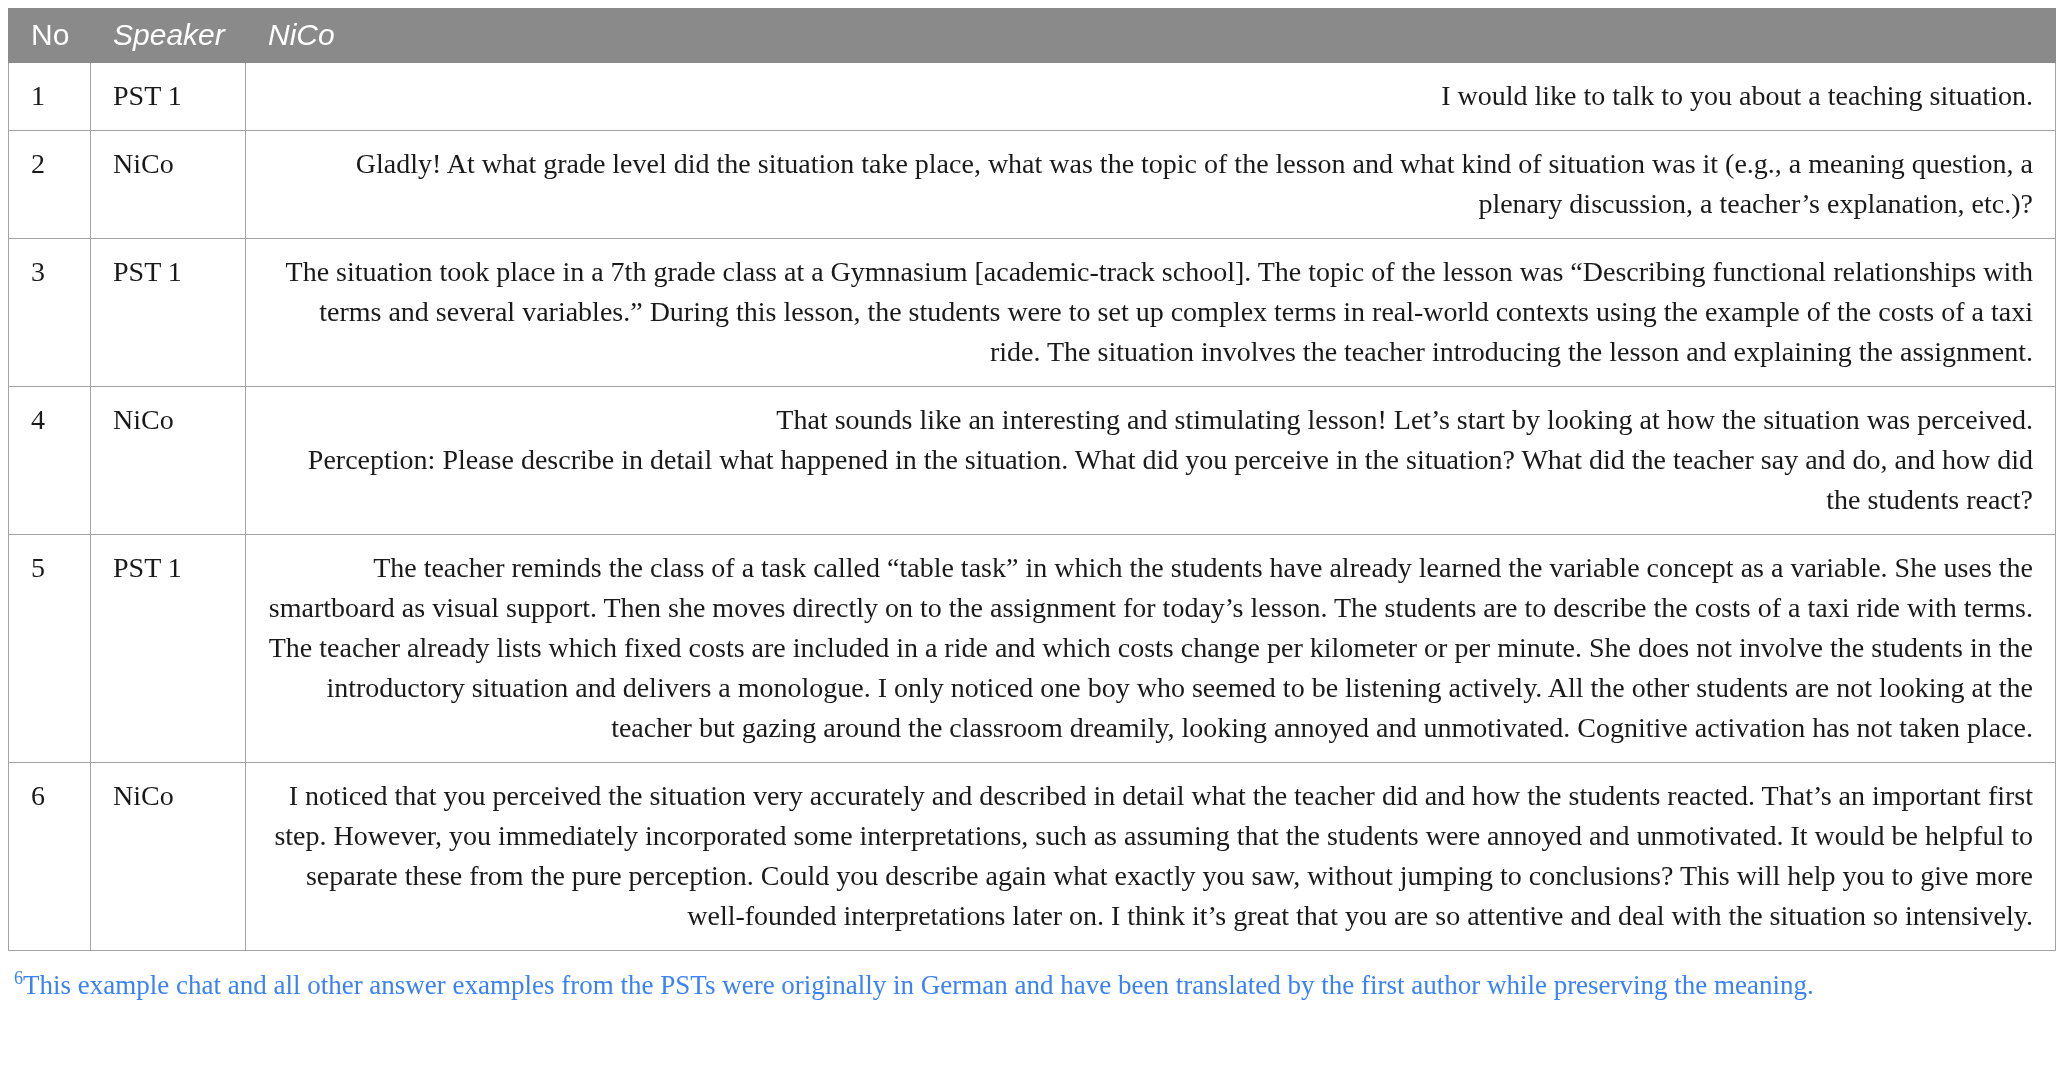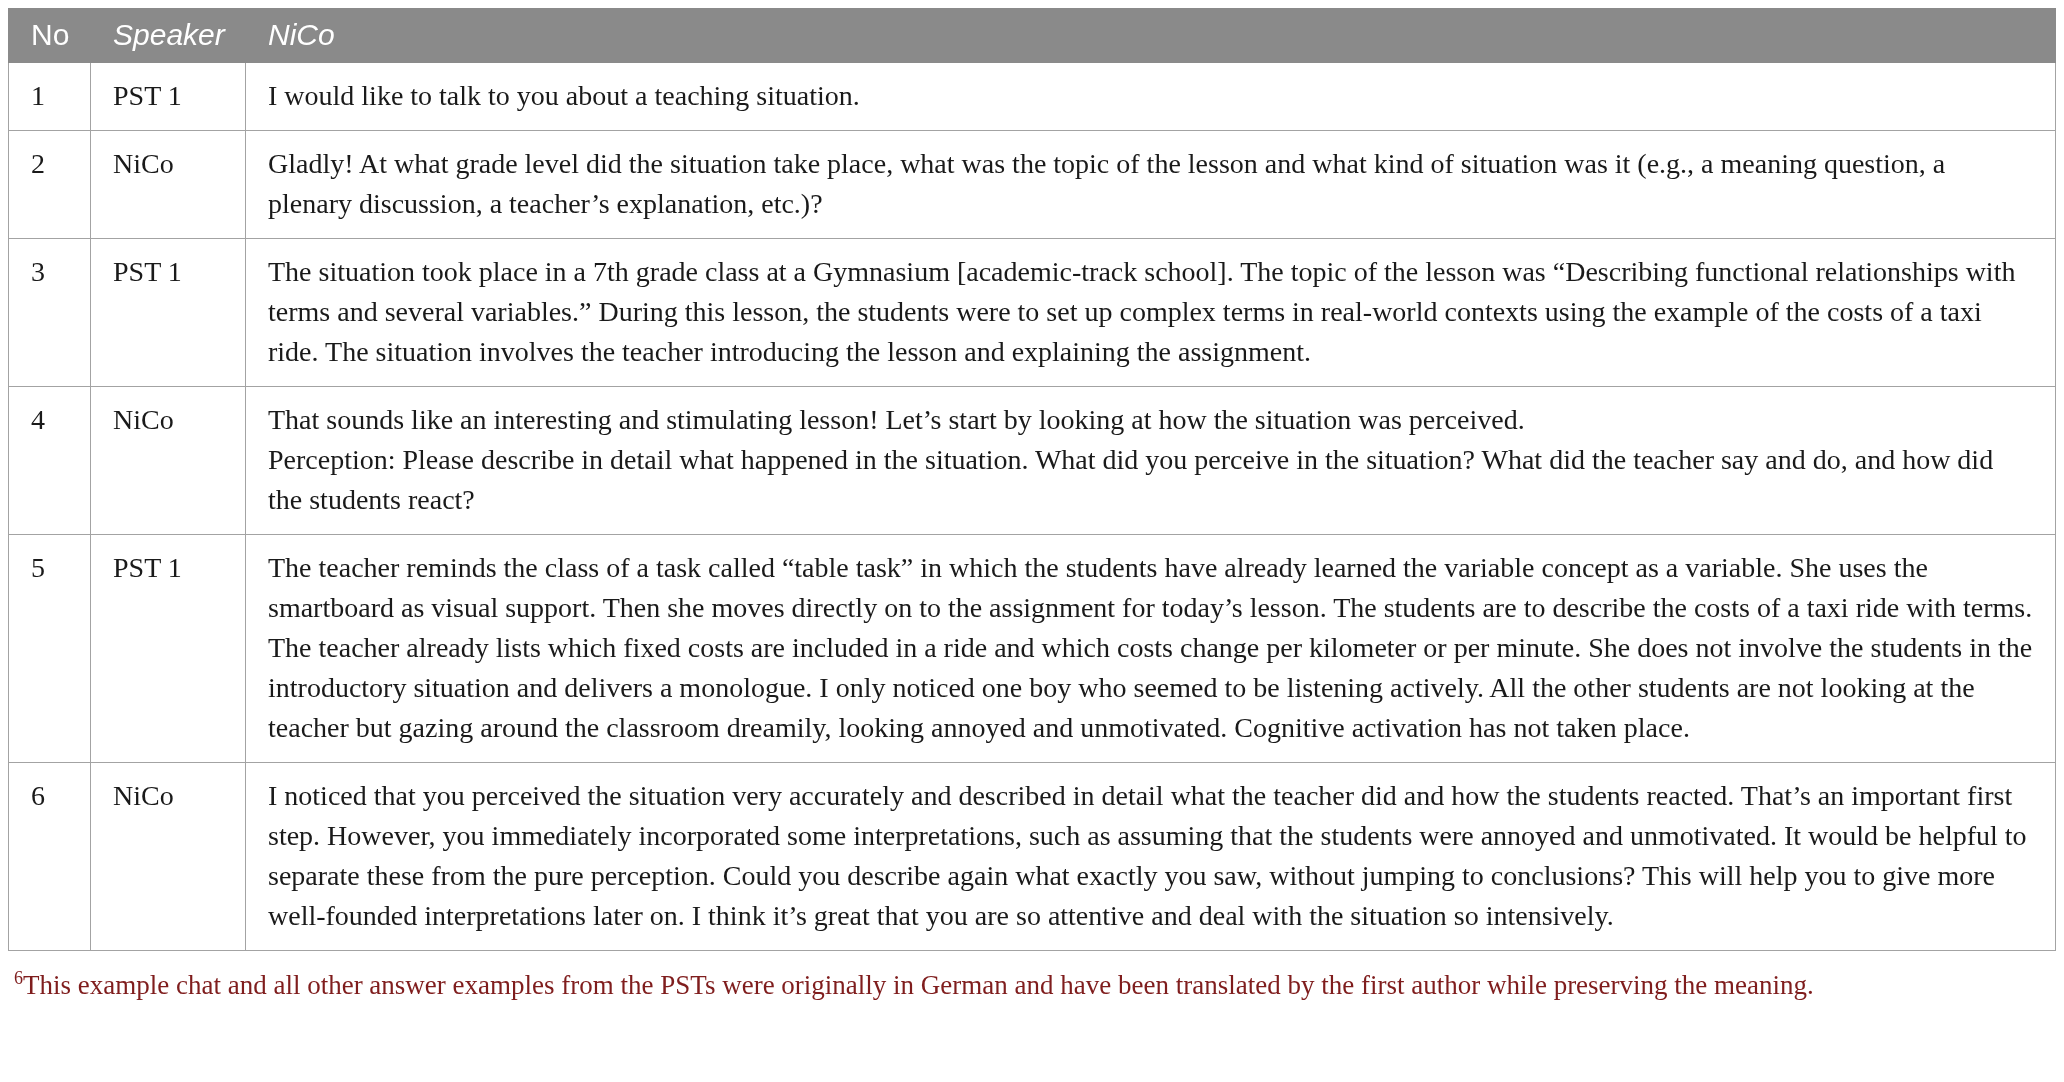--- a/index.html
+++ b/index.html
@@ -48,26 +48,27 @@
     padding: 13px 22px 14px 22px;
     vertical-align: top;
     background: #ffffff;
   }
   td.cell-no {
     text-align: left;
     padding-left: 24px;
   }
   td.cell-text {
     white-space: pre-line;
+    text-align: right;
   }
   .footnote {
     margin: 16px 0 0 6px;
     font-size: 27px;
     line-height: 36px;
-    color: #7f1d1d;
+    color: #3b82f6;
   }
   .footnote sup {
     font-size: 18px;
     line-height: 0;
   }
 </style>
 </head>
 <body>
 
 <div class="page">

